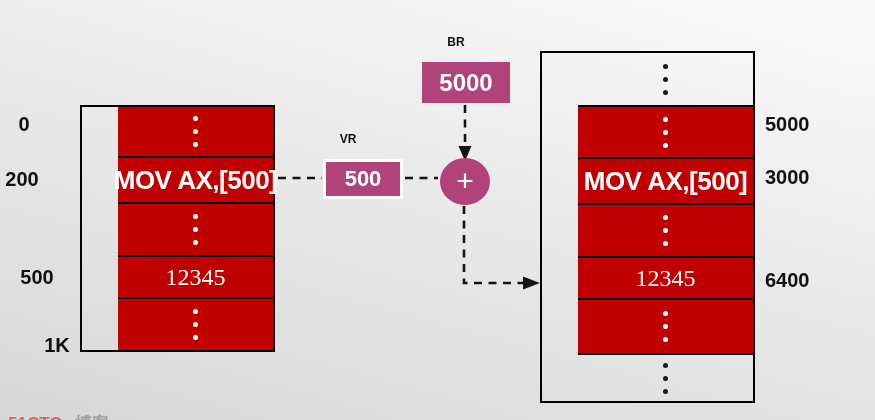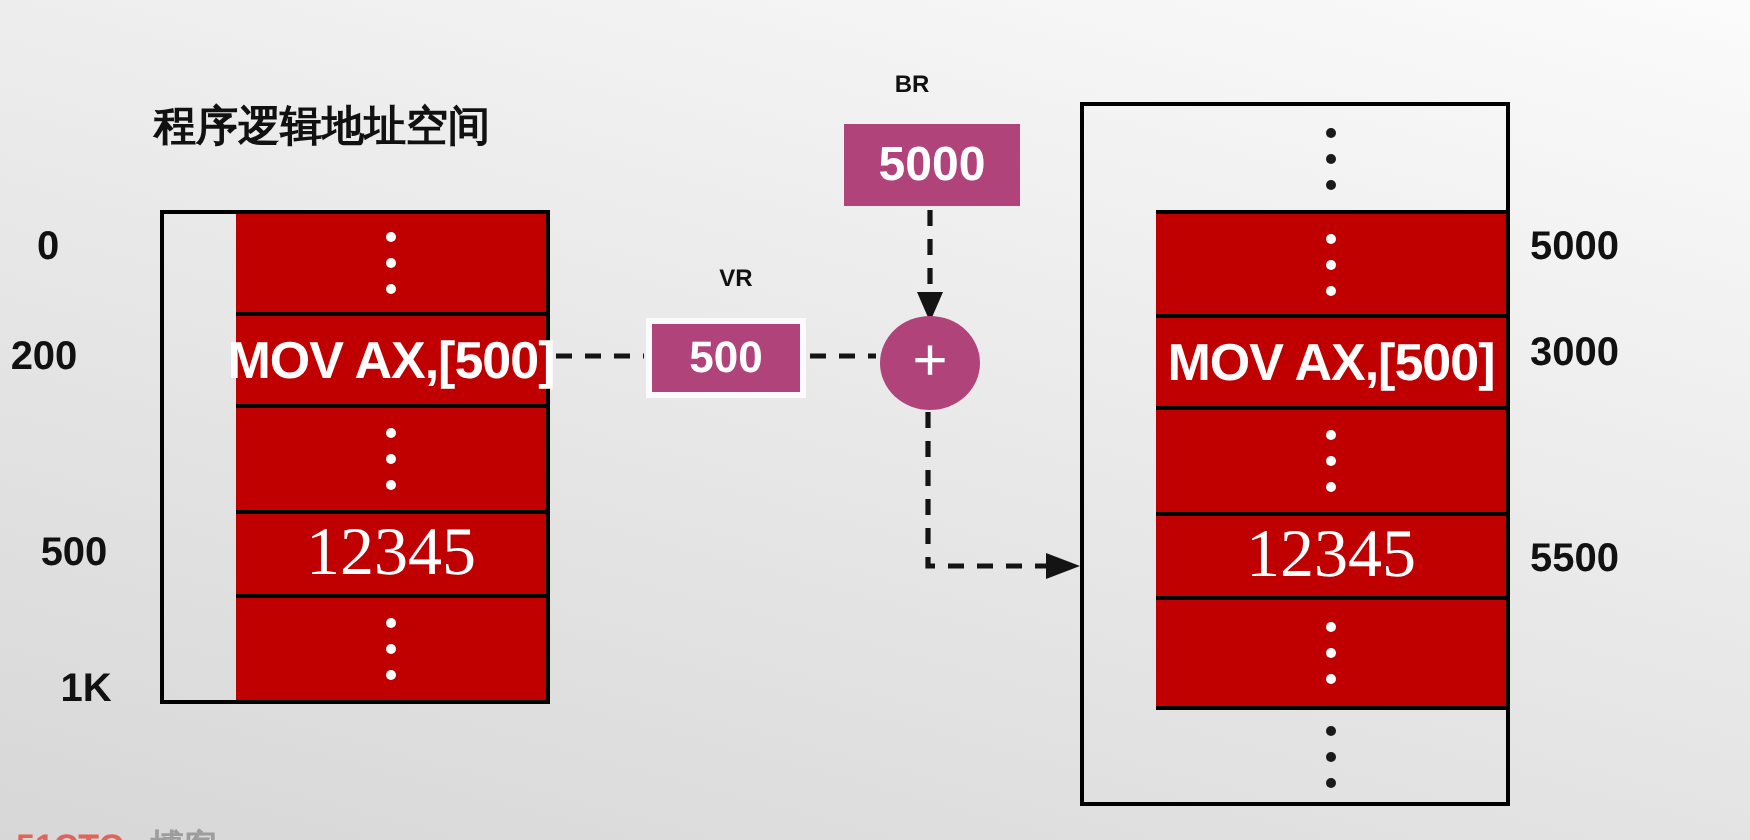--- a/index.html
+++ b/index.html
@@ -50,21 +50,21 @@
 
   .instr-text {
     font-weight: bold;
     font-size: 26px;
     color: #fff;
     letter-spacing: -0.5px;
     white-space: nowrap;
   }
   .data-text {
     font-family: "Liberation Serif", "DejaVu Serif", serif;
-    font-size: 34px;
+    font-size: 24px;
     color: #fff;
     white-space: nowrap;
   }
 
   
   .vdots {
     display: flex;
     flex-direction: column;
     align-items: center;
     gap: 8px;
@@ -156,26 +156,25 @@
 
     <line x1="405" y1="178" x2="438" y2="178" stroke="#141414" stroke-width="2.6" stroke-dasharray="8 6.5"></line>
 
     <line x1="465" y1="105" x2="465" y2="146" stroke="#141414" stroke-width="2.6" stroke-dasharray="8 6.5"></line>
     <polygon points="465,161 458.5,146 471.5,146" fill="#141414"></polygon>
 
     <path d="M464 206 V283 H524" fill="none" stroke="#141414" stroke-width="2.6" stroke-dasharray="8 6.5"></path>
     <polygon points="540,283 523,276.5 523,289.5" fill="#141414"></polygon>
   </svg>
 
-  <div class="space-title title-left">程序逻辑地址空间</div>
 
   <div class="addr-label addr-center" style="left:24px; top:124px;">0</div>
   <div class="addr-label addr-center" style="left:22px; top:179px;">200</div>
   <div class="addr-label addr-center" style="left:37px; top:277px;">500</div>
-  <div class="addr-label addr-center" style="left:43px; top:345px;">1K</div>
+  <div class="addr-label addr-center" style="left:57px; top:345px;">1K</div>
 
   <div class="mem-table logical">
     <div class="mem-row red" style="height:49px;">
       <span class="vdots dots-white">
           <i></i>
           <i></i>
           <i></i>
         </span>
     </div>
     <div class="mem-row red" style="height:46px;">
@@ -193,21 +192,21 @@
     </div>
     <div class="mem-row red" style="height:53px;">
       <span class="vdots dots-white">
           <i></i>
           <i></i>
           <i></i>
         </span>
     </div>
   </div>
 
-  <div class="reg-label" style="left:368px; top:139px;">VR</div>
+  <div class="reg-label" style="left:348px; top:139px;">VR</div>
   <div class="reg-box vr-box">
     <span>500</span>
   </div>
 
   <div class="reg-label" style="left:456px; top:42px;">BR</div>
   <div class="reg-box br-box">
     <span>5000</span>
   </div>
 
   <div class="adder">
@@ -253,20 +252,20 @@
       <span class="vdots dots-black">
           <i></i>
           <i></i>
           <i></i>
         </span>
     </div>
   </div>
 
   <div class="addr-label addr-vcenter" style="left:765px; top:124px;">5000</div>
   <div class="addr-label addr-vcenter" style="left:765px; top:177px;">3000</div>
-  <div class="addr-label addr-vcenter" style="left:765px; top:280px;">5500</div>
+  <div class="addr-label addr-vcenter" style="left:765px; top:280px;">6400</div>
 
   <div class="watermark">
     <span class="wm-red">51CTO</span>
     <span class="wm-gray">博客</span>
   </div>
 
 </div>
 
 </body></html>

